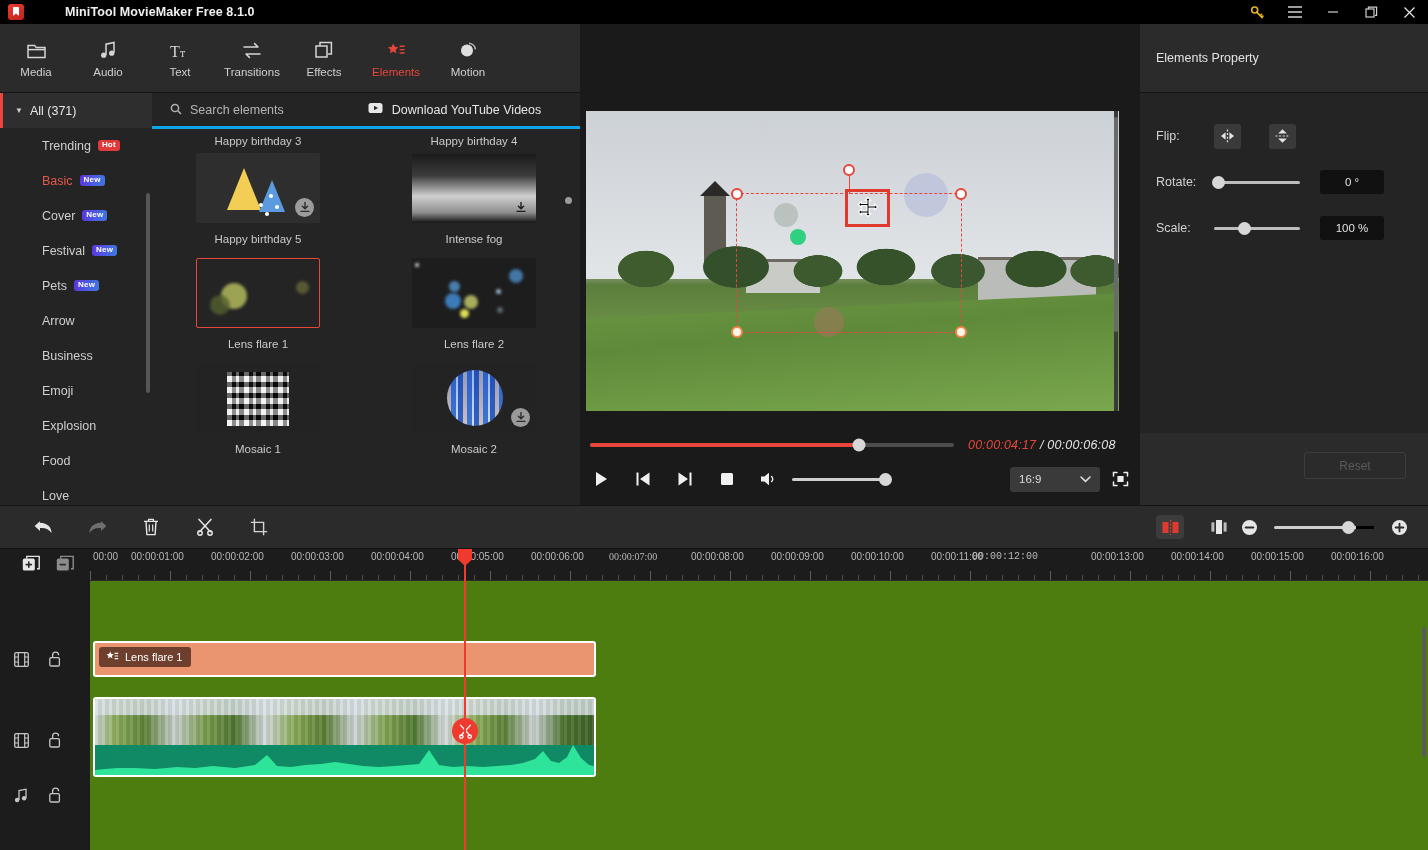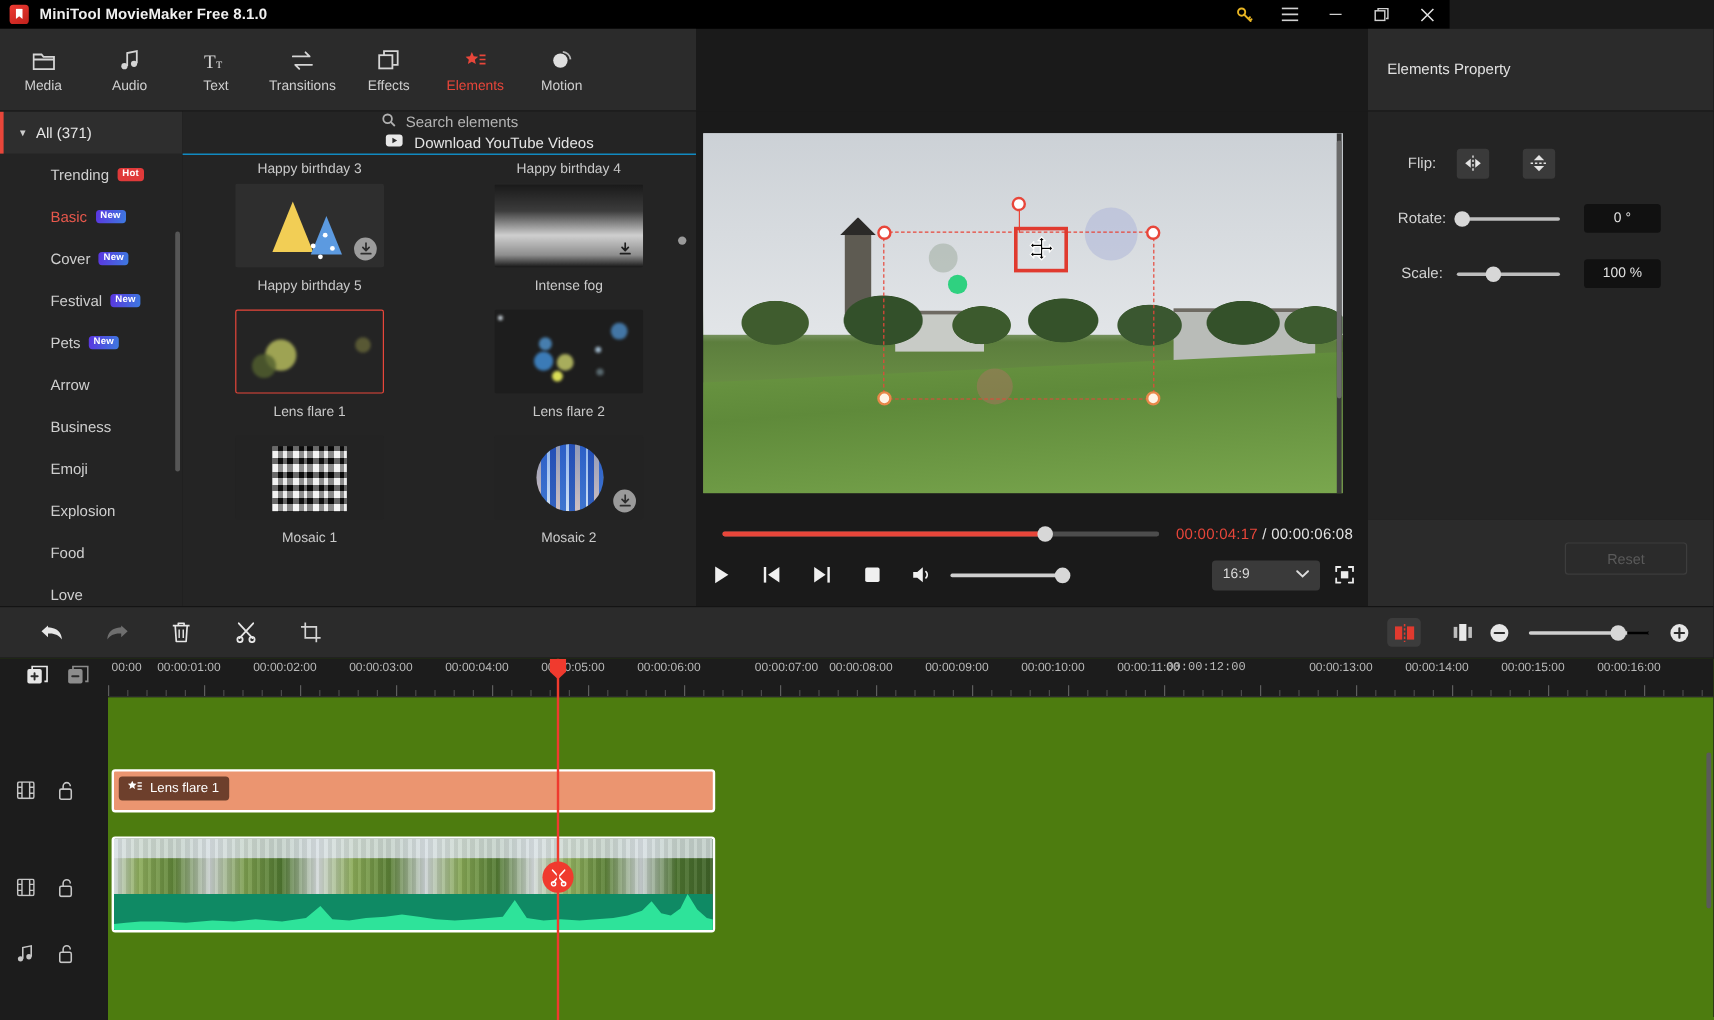--- a/index.html
+++ b/index.html
@@ -8,22 +8,22 @@
     background: #1c1c1c;
     font-family: "Liberation Sans", sans-serif;
     color: #d8d8d8;
     overflow: hidden;
     -webkit-font-smoothing: antialiased;
   }
   .app { position: relative; width: 1428px; height: 850px; background: #1a1a1a; }
 
   
   .titlebar {
-    position: absolute; top: 0; left: 0; width: 1208px; height: 24px;
-    background: #000; display: flex; align-items: center; padding-left: 8px;
+    position: absolute; top: 0; left: 0; width: 1428px; height: 24px;
+    background: #000; display: flex; align-items: center; padding-left: 8px; gap: 32px;
   }
   .app-logo {
     width: 16px; height: 16px; border-radius: 3px;
     background: linear-gradient(145deg,#ee3b33,#c0211c);
     position: relative; flex: 0 0 auto;
   }
   .app-logo:after {
     content:""; position:absolute; left:5px; top:3px; width:6px; height:9px;
     background:#fff; border-radius:1px;
     clip-path: polygon(0 0,100% 0,100% 100%,50% 72%,0 100%);
@@ -94,23 +94,22 @@
     position: absolute; top: 100px; left: 146px; width: 4px; height: 200px;
     background: #565656; border-radius: 2px;
   }
 
   
   .elpanel {
     position: absolute; top: 93px; left: 152px; width: 428px; height: 412px;
     background: #242424; overflow: hidden;
   }
   .elsearch {
-    height: 36px; display: flex; align-items: center; border-bottom: 1px solid #0ea5e9;
+    height: 36px; display: flex; align-items: center; border-bottom: 3px solid #0ea5e9;
     background: #242424;
-    flex-direction: column;
   }
   .elsearch .sbox { display: flex; align-items: center; gap: 8px; margin-left: 18px; }
   .elsearch .sph { font-size: 12.5px; color: #b4b4b4; }
   .dlyt { display: flex; align-items: center; gap: 9px; margin-left: 84px; font-size: 12.5px; color: #e4e4e4; }
   .grid {
     position: relative; padding: 0 24px; height: 376px;
   }
   .grid-inner { display: grid; grid-template-columns: 1fr 1fr; column-gap: 52px; }
   .cellname-top {
     font-size: 11.5px; color: #cacaca; text-align: center; height: 24px; line-height: 24px;
@@ -216,21 +215,21 @@
   .rot-line { position:absolute; left:50%; top:-24px; width:1px; height:24px; background:#e8463a; }
   .move-cursor {
     position:absolute; left:259px; top:78px; width:45px; height:38px;
     border:3px solid #e03a2f; background:transparent;
   }
   .scroll-v {
     position:absolute; right:1px; top:0; width:4px; height:300px; background:#3a3a3a;
   }
   .scroll-v i { position:absolute; top:6px; left:0; width:4px; height:215px; background:#6a6a6a; border-radius:2px; }
 
-  .prog-row { position:absolute; left:16px; top:340px; width:560px; height:24px; display:flex; align-items:center; }
+  .prog-row { position:absolute; left:4px; top:340px; width:560px; height:24px; display:flex; align-items:center;font-style:italic; }
   .prog-track {
     position:relative; margin-left:6px; width:364px; height:4px; border-radius:2px; background:#4d4d4d;
   }
   .prog-fill { position:absolute; left:0; top:0; height:4px; width:74%; background:#e8463a; border-radius:2px;}
   .prog-knob {
     position:absolute; left:74%; top:50%; transform:translate(-50%,-50%);
     width:13px; height:13px; border-radius:50%; background:#d7d7d7;
   }
   .times { margin-left:14px; font-size:12.5px; letter-spacing:.2px; }
   .times .cur { color:#e8463a; }
@@ -246,21 +245,21 @@
     font-size:11.5px; color:#dcdcdc;
   }
   .fsbtn { width:40px; height:32px; display:flex; align-items:center; justify-content:center; }
 
   
   .props {
     position: absolute; top: 93px; left: 1140px; width: 288px; height: 340px;
     background: #242424;
   }
   .prow { display:flex; align-items:center; height:46px; padding-left:16px; }
-  .prow .plab { width:58px; font-size:12.5px; color:#d2d2d2;text-align:center; }
+  .prow .plab { width:58px; font-size:12.5px; color:#d2d2d2; }
   .flipbtn {
     width:27px; height:25px; background:#3a3a3a; border-radius:3px;
     display:flex; align-items:center; justify-content:center; margin-right:28px;
   }
   .slider { position:relative; width:86px; height:3px; background:#bdbdbd; border-radius:2px; margin-right:20px; }
   .sknob { position:absolute; top:-5px; width:13px; height:13px; border-radius:50%; background:#d7d7d7; }
   .numbox {
     width:64px; height:24px; background:#111; border-radius:3px;
     display:flex; align-items:center; justify-content:center;
     font-size:11.5px; color:#e2e2e2;
@@ -878,21 +877,21 @@
     </div>
 
     <div class="ruler">
       <div class="tick" style="left:3px;">00:00</div>
       <div class="tick" style="left:41px;">00:00:01:00</div>
       <div class="tick" style="left:121px;">00:00:02:00</div>
       <div class="tick" style="left:201px;">00:00:03:00</div>
       <div class="tick" style="left:281px;">00:00:04:00</div>
       <div class="tick" style="left:361px;">00:00:05:00</div>
       <div class="tick" style="left:441px;">00:00:06:00</div>
-      <div class="tick" style="left:539px;">00:00:07:00</div>
+      <div class="tick" style="left:519px;font-family:Liberation Serif, serif;">00:00:07:00</div>
       <div class="tick" style="left:601px;">00:00:08:00</div>
       <div class="tick" style="left:681px;">00:00:09:00</div>
       <div class="tick" style="left:761px;">00:00:10:00</div>
       <div class="tick" style="left:841px;">00:00:11:00</div>
       <div class="tick" style="left:882px;font-family:Liberation Mono, monospace;">00:00:12:00</div>
       <div class="tick" style="left:1001px;">00:00:13:00</div>
       <div class="tick" style="left:1081px;">00:00:14:00</div>
       <div class="tick" style="left:1161px;">00:00:15:00</div>
       <div class="tick" style="left:1241px;">00:00:16:00</div>
       <div id="ruler-marks">

